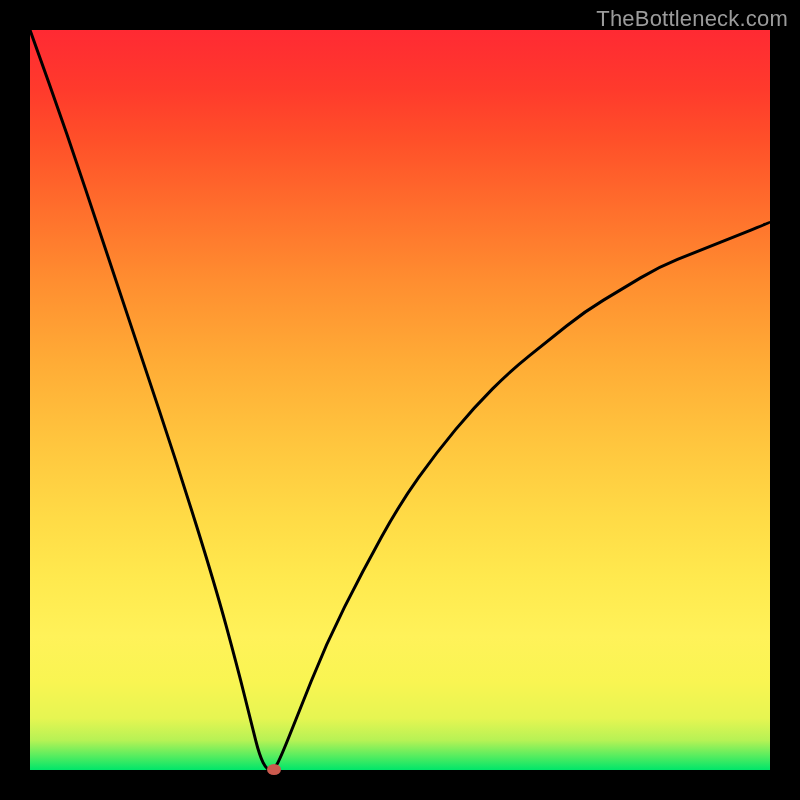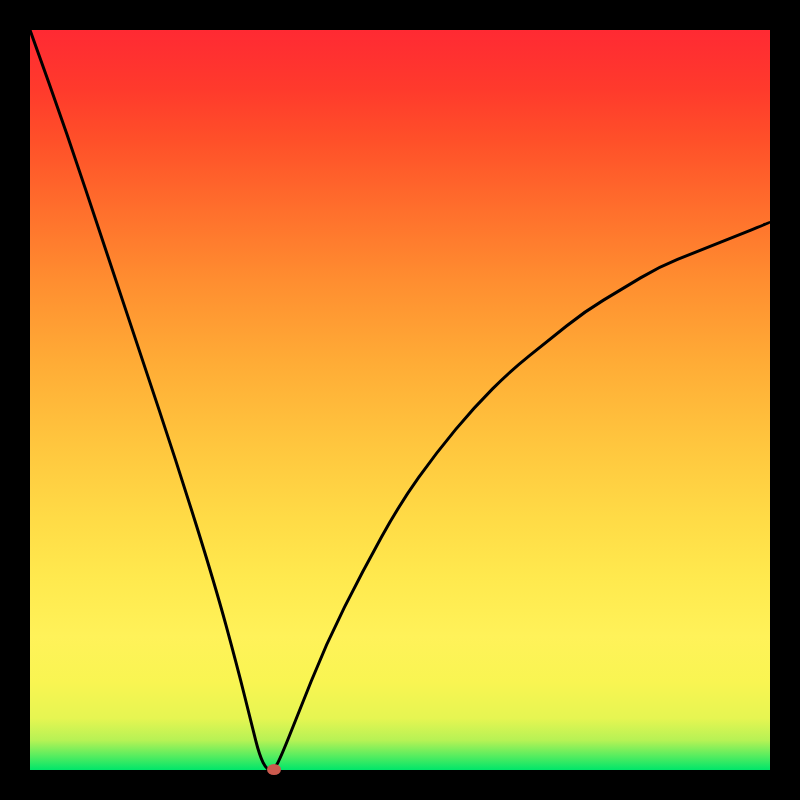--- a/index.html
+++ b/index.html
@@ -65,19 +65,20 @@
     width: 14px;
     height: 11px;
     border-radius: 50%;
     background: #cc5a4e;
   }
 </style>
 </head>
 <body>
 
 <div class="frame">
+  <div class="watermark">TheBottleneck.com</div>
   <div class="plot">
     <svg class="curve" viewBox="0 0 740 740" preserveAspectRatio="none">
       <path fill="none" stroke="#000" stroke-width="3" stroke-linejoin="round" stroke-linecap="round" d="M 0.0 0.0 Q 0.0 0.0 18.5 51.8 Q 37.0 103.6 55.5 159.1 Q 74.0 214.6 92.5 270.1 Q 111.0 325.6 129.5 381.1 Q 148.0 436.6 166.5 495.8 Q 185.0 555.0 196.1 595.7 Q 207.2 636.4 214.6 666.0 Q 222.0 695.6 225.7 710.4 Q 229.4 725.2 233.1 732.6 Q 236.8 740.0 240.5 740.0 Q 244.2 740.0 247.9 732.6 Q 251.6 725.2 259.0 706.7 Q 266.4 688.2 281.2 651.2 Q 296.0 614.2 314.5 577.2 Q 333.0 540.2 351.5 506.9 Q 370.0 473.6 388.5 447.7 Q 407.0 421.8 425.5 399.6 Q 444.0 377.4 462.5 358.9 Q 481.0 340.4 499.5 325.6 Q 518.0 310.8 536.5 296.0 Q 555.0 281.2 573.5 270.1 Q 592.0 259.0 610.5 247.9 Q 629.0 236.8 647.5 229.4 Q 666.0 222.0 684.5 214.6 Q 703.0 207.2 721.5 199.8 T 740.0 192.4" id="curvePath"></path>
     </svg>
     <div class="dot" id="markerDot" style="left: 237.2px; top: 734px; background: rgb(204, 90, 78);"></div>
   </div>
 </div>
 
 </body></html>

